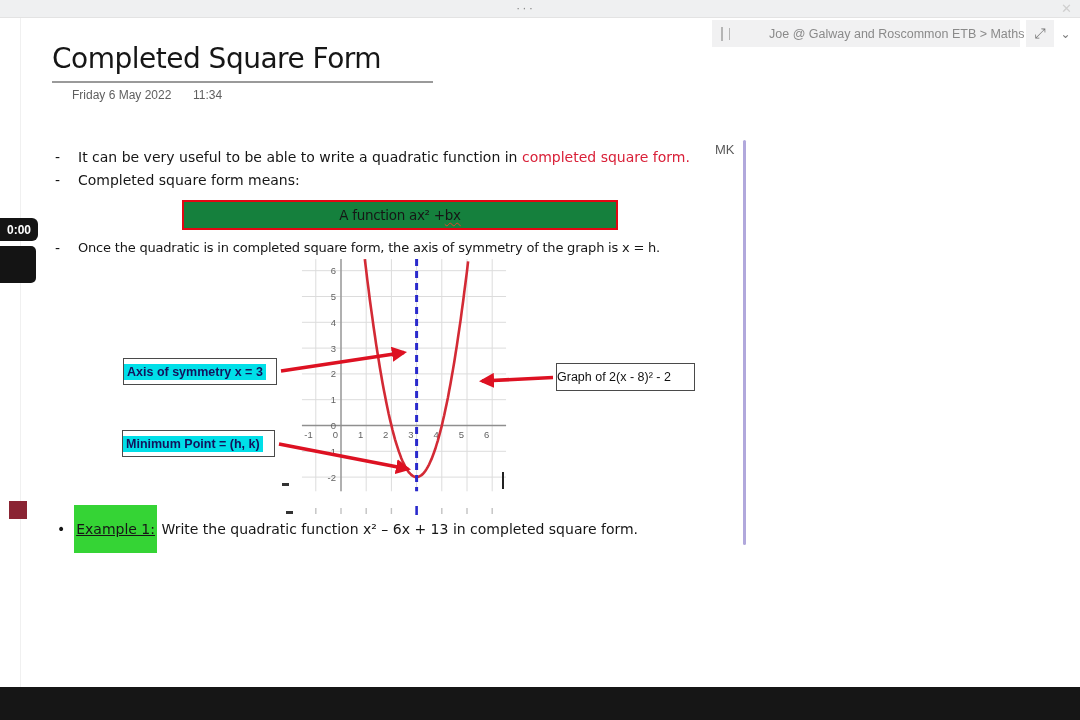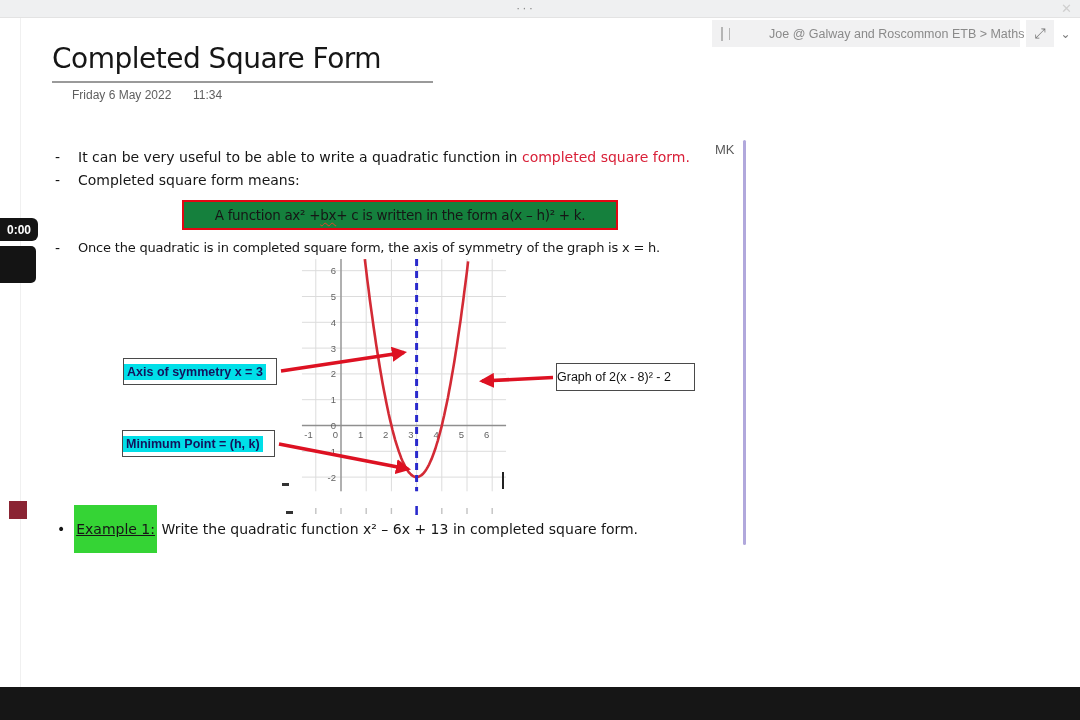--- a/index.html
+++ b/index.html
@@ -97,21 +97,20 @@
 
 <span class="abs comic note-row dash" id="d1">-</span>
 <div class="abs comic note-row" id="b1"><span>It can be very useful to be able to write a quadratic function in </span><span class="red-text">completed square form.</span></div>
 
 <span class="abs comic note-row dash" id="d2">-</span>
 <div class="abs comic note-row" id="b2">Completed square form means:</div>
 
 <div class="abs comic" id="def-box">
     <span>A function ax² + </span>
     <span class="squiggle">bx</span>
-    <span> + c is written in the form a(x – h)² + k.</span>
   </div>
 
 <span class="abs comic note-row dash" id="d3">-</span>
 <div class="abs comic note-row" id="b3">Once the quadratic is in completed square form, the axis of symmetry of the graph is x = h.</div>
 
 <svg class="abs" id="graph-layer" viewBox="0 0 1080 720">
   <defs>
     <marker id="arrowhead" viewBox="0 0 10 10" refX="8" refY="5" markerWidth="4.2" markerHeight="4.2" orient="auto">
       <path d="M0,0 L10,5 L0,10 z" fill="#dd1122"></path>
     </marker>

